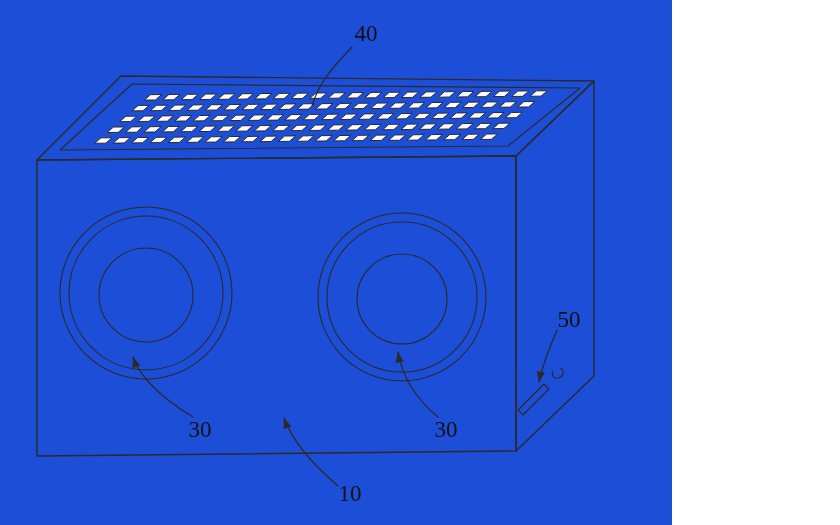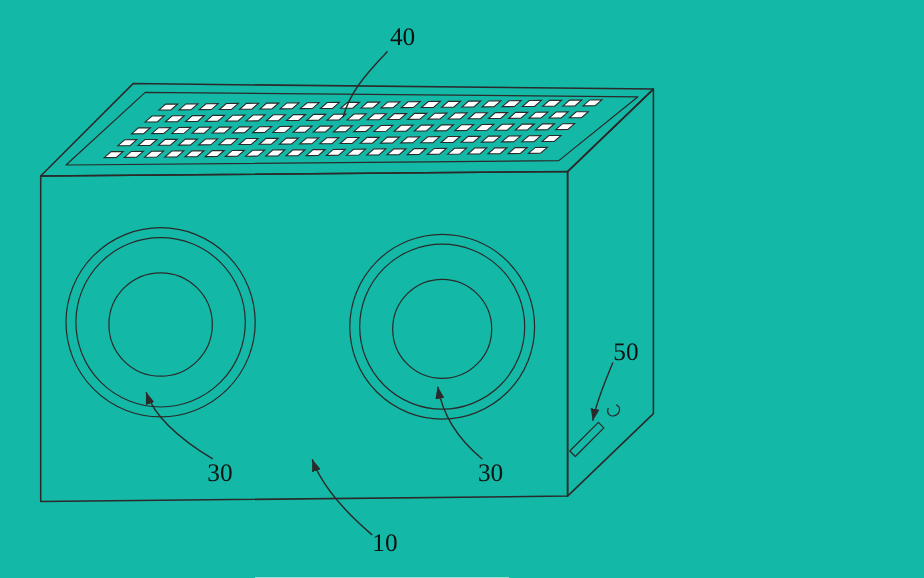--- a/index.html
+++ b/index.html
@@ -1,21 +1,21 @@
 <!DOCTYPE html>
 <html style="--line: #2a2a2a;"><head>
 <meta charset="utf-8">
 <style>
   :root { --line: #2a2a2a; }
   html, body { margin: 0; padding: 0; background: #ffffff; }
   .figure-wrap {
-    width: 840px;
+    width: 672px;
     height: 525px;
     position: relative;
-    background: #14b8a6;
+    background: #1d4ed8;
     overflow: hidden;
   }
   svg { display: block; }
   .stroke { fill: none; stroke: var(--line); stroke-width: 1.4; stroke-linejoin: round; }
   .thin   { fill: none; stroke: var(--line); stroke-width: 1.1; stroke-linejoin: round; }
   .leader { fill: none; stroke: var(--line); stroke-width: 1.3; stroke-linecap: round; }
   .slots rect { fill: #ffffff; stroke: var(--line); }
   .arrowhead { fill: var(--line); stroke: none; }
   text.ref-label {
     font-family: "Liberation Serif", serif;

